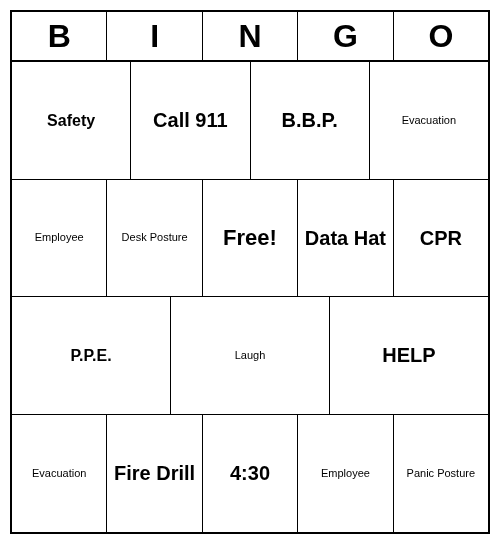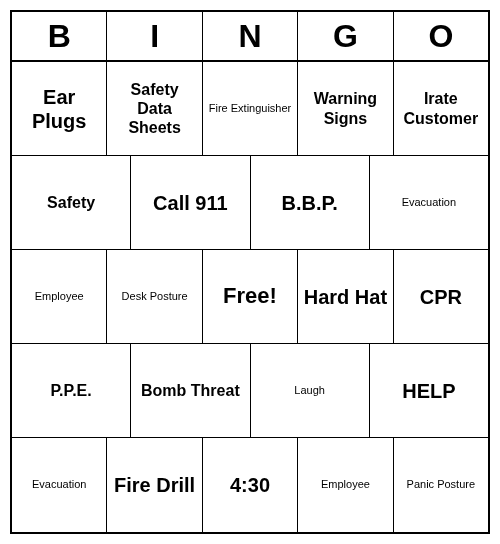--- a/index.html
+++ b/index.html
@@ -103,43 +103,35 @@
 
 <div class="bingo-card">
   <div class="bingo-header">
   <div class="bingo-header-cell">B</div>
       <div class="bingo-header-cell">I</div>
       <div class="bingo-header-cell">N</div>
       <div class="bingo-header-cell">G</div>
       <div class="bingo-header-cell">O</div>
     </div>
   <div class="bingo-grid">
-  <div class="bingo-row">
-        <div class="bingo-cell large">Ear Plugs</div>
-        <div class="bingo-cell medium">Safety Data Sheets</div>
-        <div class="bingo-cell small">Fire Extinguisher</div>
-        <div class="bingo-cell medium">Warning Signs</div>
-        <div class="bingo-cell medium">Irate Customer</div>
-      </div>
       <div class="bingo-row">
         <div class="bingo-cell medium">Safety</div>
         <div class="bingo-cell large">Call 911</div>
         <div class="bingo-cell large">B.B.P.</div>
         <div class="bingo-cell small">Evacuation</div>
       </div>
       <div class="bingo-row">
         <div class="bingo-cell small">Employee</div>
         <div class="bingo-cell small">Desk Posture</div>
         <div class="bingo-cell free">Free!</div>
-        <div class="bingo-cell large">Hard Hat</div>
+        <div class="bingo-cell large">Data Hat</div>
         <div class="bingo-cell large">CPR</div>
       </div>
       <div class="bingo-row">
         <div class="bingo-cell medium">P.P.E.</div>
-        <div class="bingo-cell medium">Bomb Threat</div>
         <div class="bingo-cell small">Laugh</div>
         <div class="bingo-cell large">HELP</div>
       </div>
       <div class="bingo-row">
         <div class="bingo-cell small">Evacuation</div>
         <div class="bingo-cell large">Fire Drill</div>
         <div class="bingo-cell large">4:30</div>
         <div class="bingo-cell small">Employee</div>
         <div class="bingo-cell small">Panic Posture</div>
       </div>

